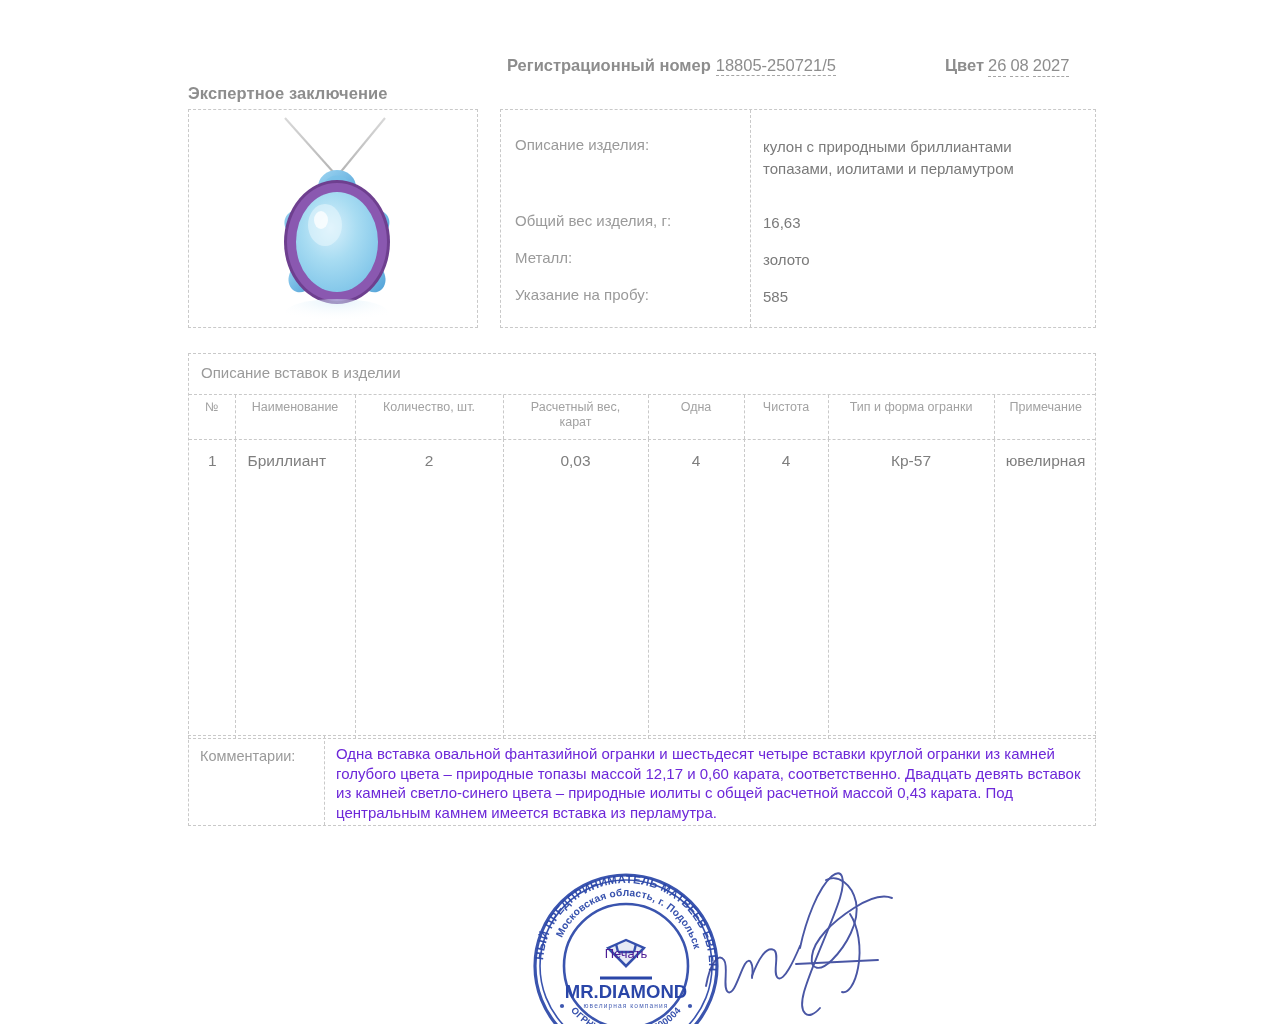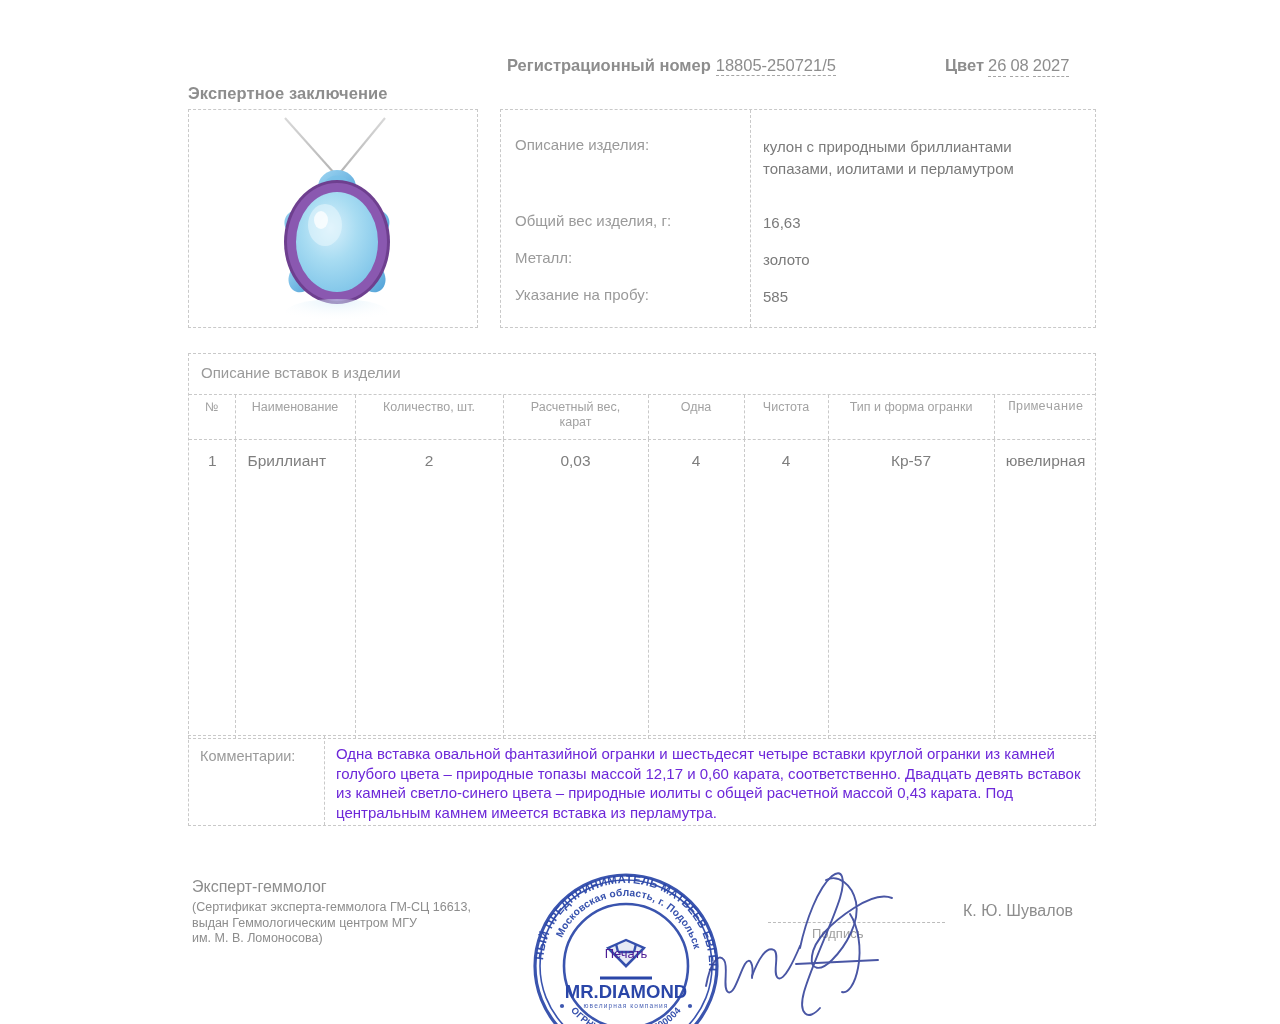--- a/index.html
+++ b/index.html
@@ -173,21 +173,21 @@
     font-weight: normal;
     color: #a2a2a2;
     padding: 5px 2px 6px 2px;
     vertical-align: top;
     text-align: center;
     line-height: 15px;
     border-right: 1px dashed #c9c9c9;
     height: 44px;
     box-sizing: border-box;
   }
-  .ins-table th:last-child { border-right: none; font-family: Liberation Mono, monospace; }
+  .ins-table th:last-child { border-right: none; }
   .ins-table td {
     font-size: 15.5px;
     color: #7e7e7e;
     text-align: center;
     padding: 13px 2px;
     vertical-align: top;
     border-right: 1px dashed transparent;
   }
   .ins-table td.c-num,
   .ins-table td.c-name { text-align: left; }
@@ -462,29 +462,20 @@
       </tbody>
     </table>
   </div>
 
   <div class="comments-box">
     <div class="comments-split"></div>
     <div class="comments-label">Комментарии:</div>
     <div class="comments-text">Одна вставка овальной фантазийной огранки и шестьдесят четыре вставки круглой огранки из камней голубого цвета – природные топазы массой 12,17 и 0,60 карата, соответственно. Двадцать девять вставок из камней светло-синего цвета – природные иолиты с общей расчетной массой 0,43 карата. Под центральным камнем имеется вставка из перламутра.</div>
   </div>
 
-  <div class="footer">
-    <div class="expert-title">Эксперт-геммолог</div>
-    <div class="expert-sub">(Сертификат эксперта-геммолога ГМ-СЦ 16613,
-выдан Геммологическим центром МГУ
-им. М. В. Ломоносова)</div>
-    <div class="sign-line"></div>
-    <div class="sign-caption">Подпись</div>
-    <div class="expert-name">К. Ю. Шувалов</div>
-  </div>
 
   <div class="stamp">
     <svg width="200" height="200" viewBox="0 0 200 200" xmlns="http://www.w3.org/2000/svg">
       <defs>
         <path id="arcOuter" d="M 100,100 m -83,0 a 83,83 0 1,1 166,0" transform="rotate(2 100 100)"></path>
         <path id="arcInner" d="M 100,100 m -70,0 a 70,70 0 1,1 140,0" transform="rotate(5 100 100)"></path>
         <path id="arcBottom" d="M 100,100 m -71,0 a 71,71 0 1,0 142,0"></path>
       </defs>
       <g fill="none" stroke="#2a46a8" opacity="0.92">
         <circle cx="100" cy="100" r="91" stroke-width="3.2"></circle>

